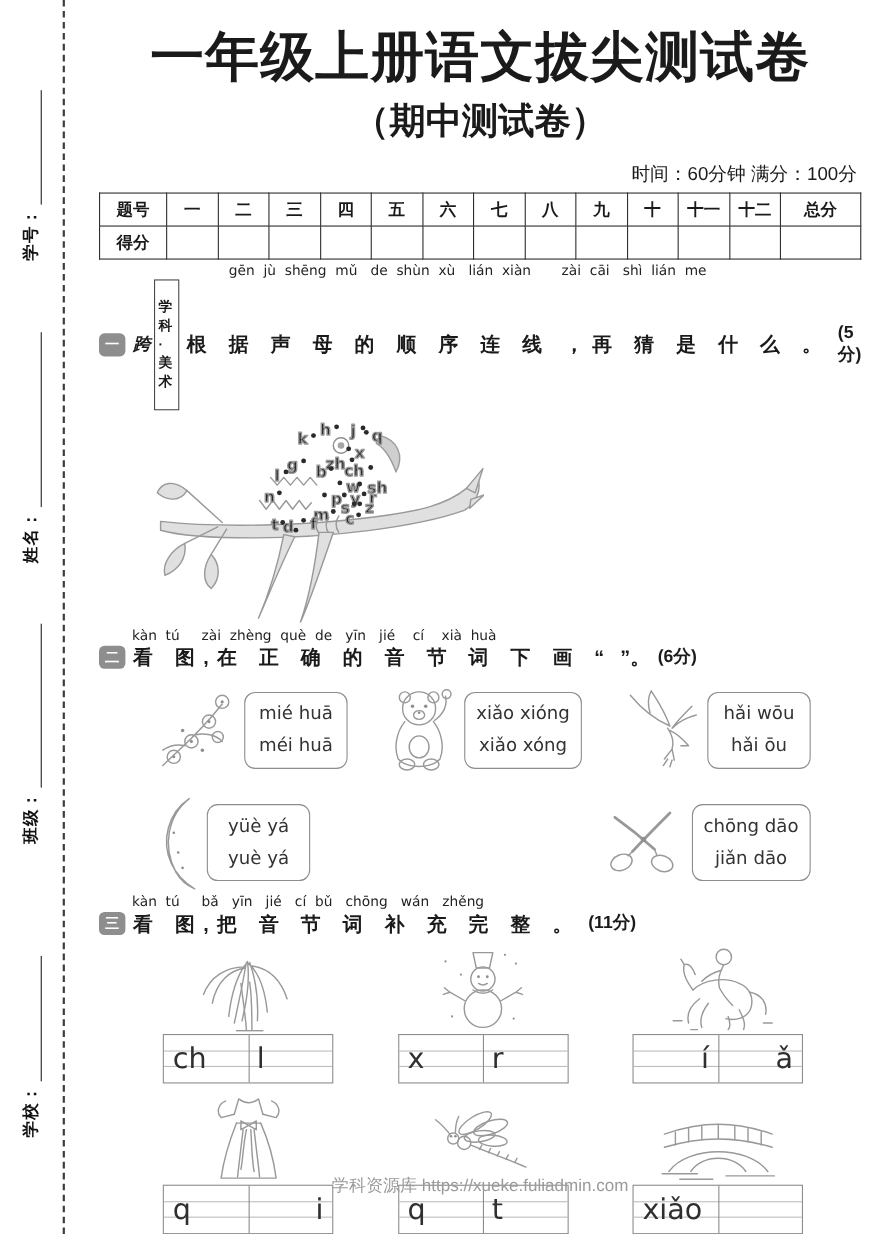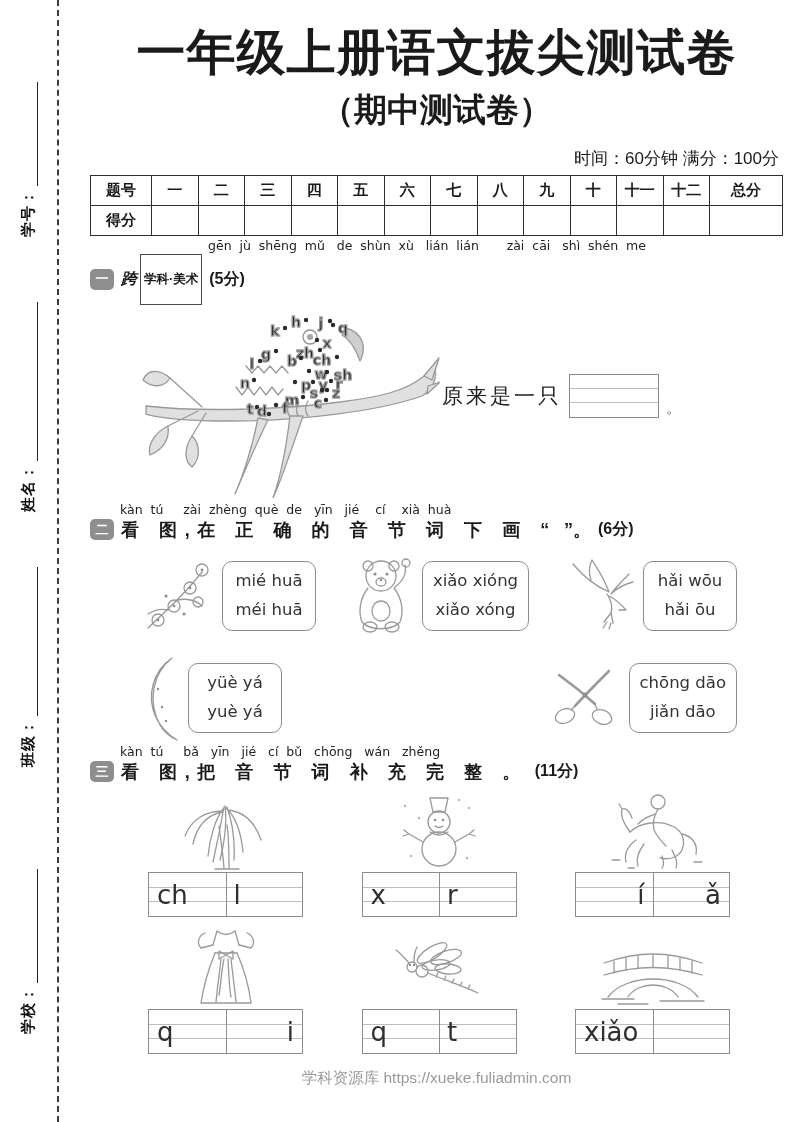--- a/index.html
+++ b/index.html
@@ -147,27 +147,28 @@
             <td></td>
         <td></td>
             <td></td>
         <td></td>
             <td></td>
         <td class="tot"></td>
       </tr>
     </tbody>
       </table>
 
-    <div class="q-pinyin qp1 pinyin-font">gēn  jù  shēng  mǔ   de  shùn  xù   lián  lián       zài  cāi   shì  shén  me</div>
+    <div class="q-pinyin qp1 pinyin-font">gēn  jù  shēng  mǔ   de  shùn  xù   lián  xiàn       zài  cāi   shì  lián  me</div>
     <div class="q-line">
       <span class="q-badge">一</span>
       <span class="q-tag">
         <span class="kua">跨</span>
         <span class="boxed">学科·美术</span>
       </span>
+      <span class="q-text">根 据 声 母 的 顺 序 连 线 ，再 猜 是 什 么 。</span>
       <span class="q-score">(5分)</span>
     </div>
 
     <div class="fig1">
       <svg id="dots-svg" class="art" width="300" height="190" viewBox="0 0 300 190">
 
         <path class="fillg" d="M6,98 C60,104 140,102 200,94 C240,89 266,83 284,68 L294,58
                  C299,70 291,83 282,88 C240,103 160,113 90,113 C50,113 20,110 6,106 Z"></path>
 
         <path class="fillg" d="M284,68 L299,50 L292,72 Z M288,78 L300,74 L287,86 Z"></path>
@@ -230,28 +231,20 @@
           <circle cx="163" cy="89" r="2.2" class="dot"></circle>
           <text x="178" y="100">c</text>
           <circle cx="186" cy="92" r="2.2" class="dot"></circle>
           <text x="110" y="106">t</text>
           <circle cx="117" cy="99" r="2.2" class="dot"></circle>
           <text x="122" y="108">d</text>
           <circle cx="129" cy="106" r="2.2" class="dot"></circle>
           <text x="145" y="105">f</text>
           <circle cx="136" cy="97" r="2.2" class="dot"></circle>
         </svg>
-      <div class="answer-group">
-        <span class="answer-prompt">原来是一只</span>
-        <div class="fourgrid ansgrid">
-          <div class="fg-line fg-l1"></div>
-          <div class="fg-line fg-l2"></div>
-        </div>
-        <span class="answer-period">。</span>
-      </div>
     </div>
 
     <div class="q-pinyin qp23 pinyin-font">kàn  tú     zài  zhèng  què  de   yīn   jié    cí    xià  huà</div>
     <div class="q-line">
       <span class="q-badge">二</span>
       <span class="q-text">看 图,在 正 确 的 音 节 词 下 画 “</span>
       <span class="q-text" style="letter-spacing:0">”。</span>
       <span class="q-score">(6分)</span>
     </div>
 

